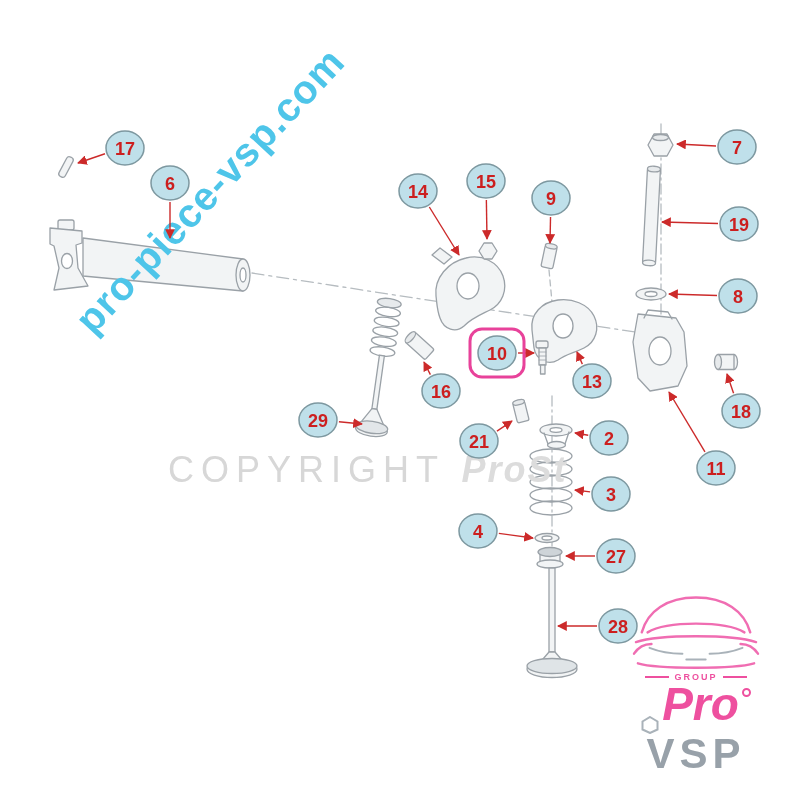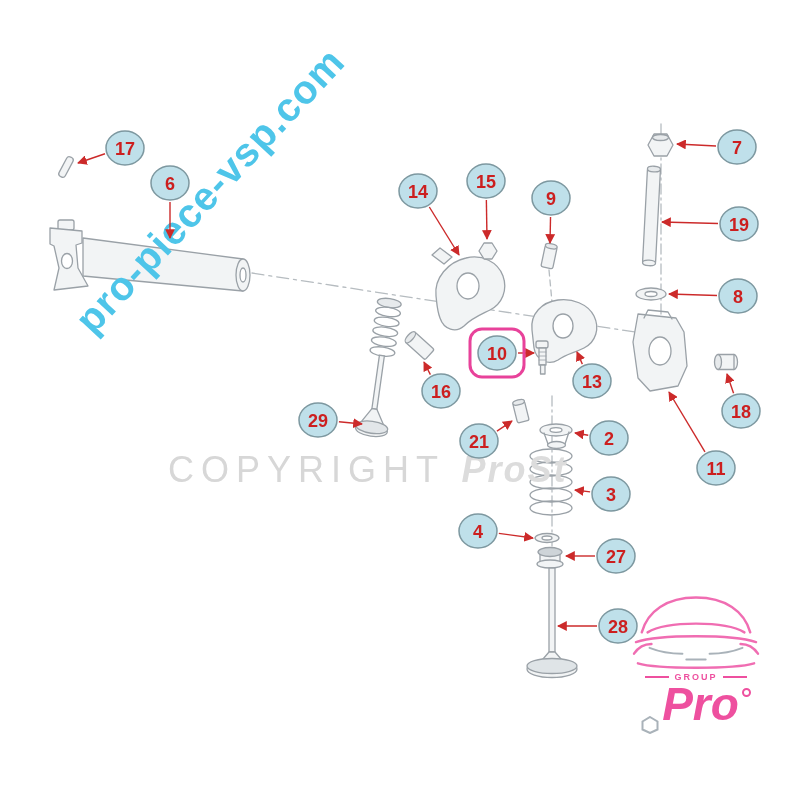--- a/index.html
+++ b/index.html
@@ -315,15 +315,16 @@
     </div>
     <div class="brand1">
       <span class="hex-wrap">
         <svg width="18" height="18" viewBox="0 0 18 18">
           <polygon points="9,1 16.5,5.5 16.5,13.5 9,17 1.5,13.5 1.5,5.5" fill="none" stroke="#a9b2b9" stroke-width="2"></polygon>
         </svg>
       </span>
       <span>Pro</span>
       <span class="ring"></span>
     </div>
+    <div class="brand2">VSP</div>
   </div>
 
 </div>
 
 </body></html>

